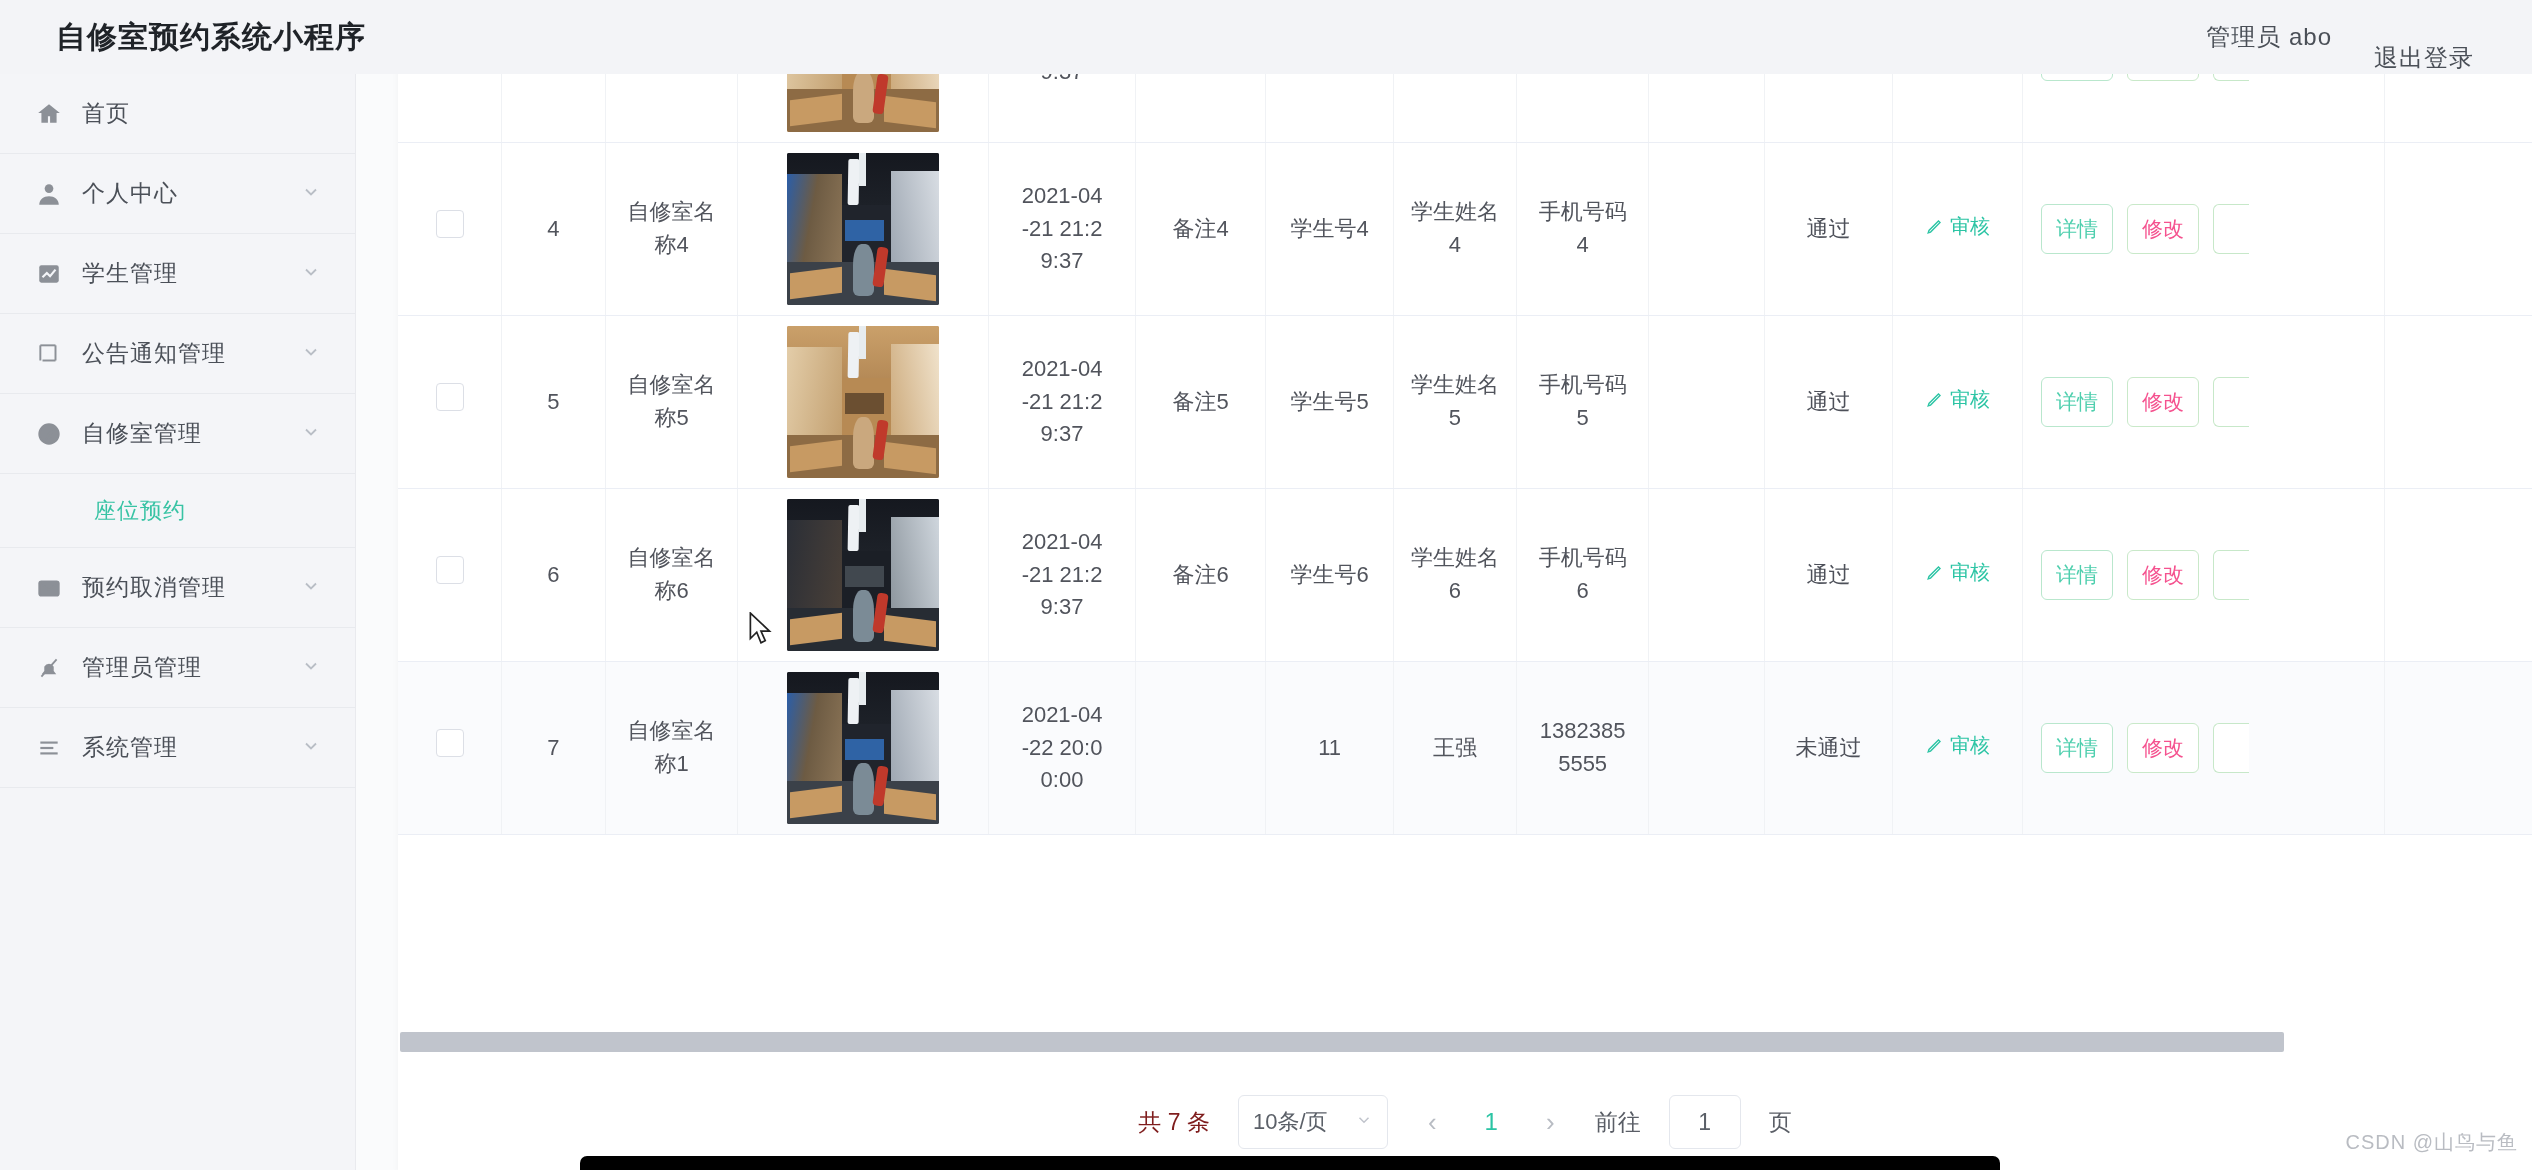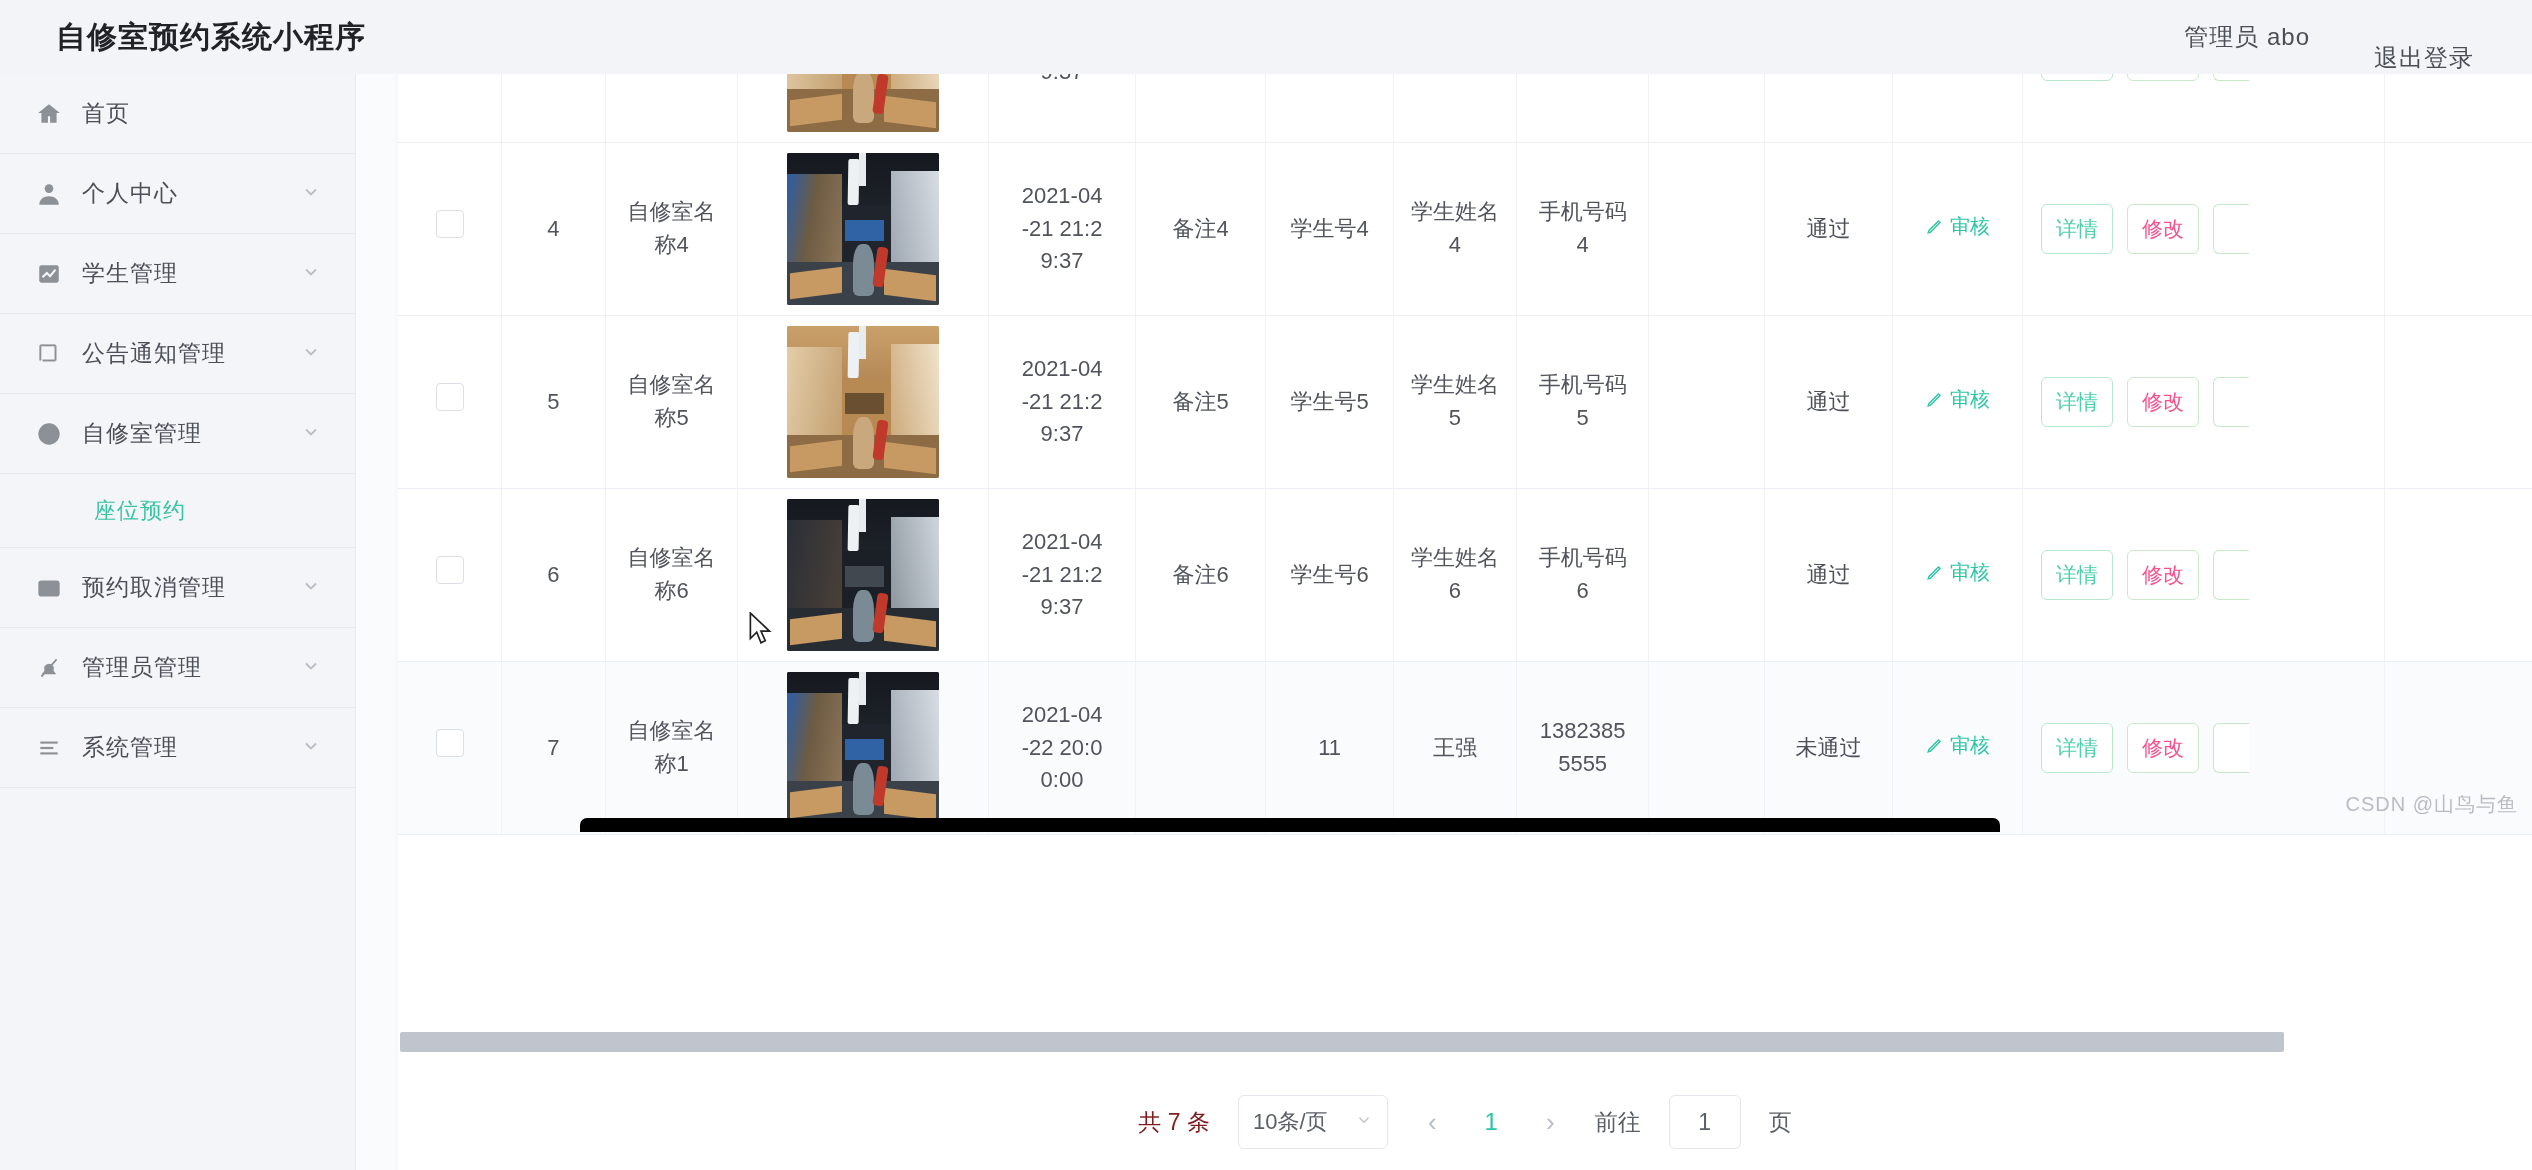--- a/index.html
+++ b/index.html
@@ -2,36 +2,36 @@
 <html><head>
 <meta charset="utf-8">
 <style>
   * { box-sizing: border-box; margin: 0; padding: 0; }
   html, body {
     width: 2532px; height: 1170px;
     font-family: "Liberation Sans", "DejaVu Sans", sans-serif;
     background: #ffffff;
     overflow: hidden;
   }
-  #app { position: relative; width: 2532px; height: 832px; background: #fafbfc; }
+  #app { position: relative; width: 2532px; height: 1170px; background: #fafbfc; }
 
   
   .header {
     position: absolute; top: 0; left: 0; width: 2532px; height: 74px;
     background: #f3f4f7;
     display: flex; align-items: center;
     z-index: 30;
   }
   .header-title {
     margin-left: 56px;
     font-size: 30px; font-weight: bold; color: #1f2328;
     letter-spacing: 1px;
   }
   .header-right {
-    margin-left: auto; display: flex; align-items: center; gap: 64px;
+    margin-left: auto; display: flex; align-items: center; gap: 42px;
     margin-right: 58px;
   }
   .header-user, .header-logout {
     font-size: 24px; color: #4a4f57; letter-spacing: 1px;
   }
   .header-logout { cursor: pointer; margin-top: 41px; }
 
   
   .sidebar {
     position: absolute; top: 74px; left: 0; width: 356px; height: 1096px;

